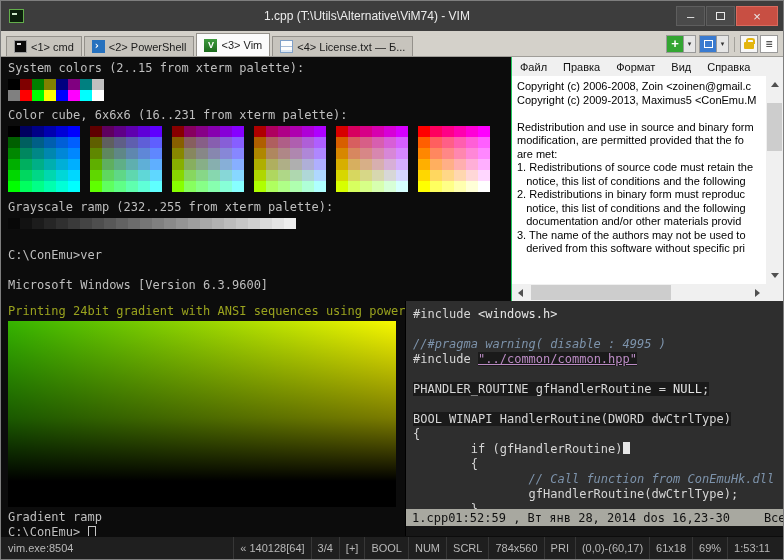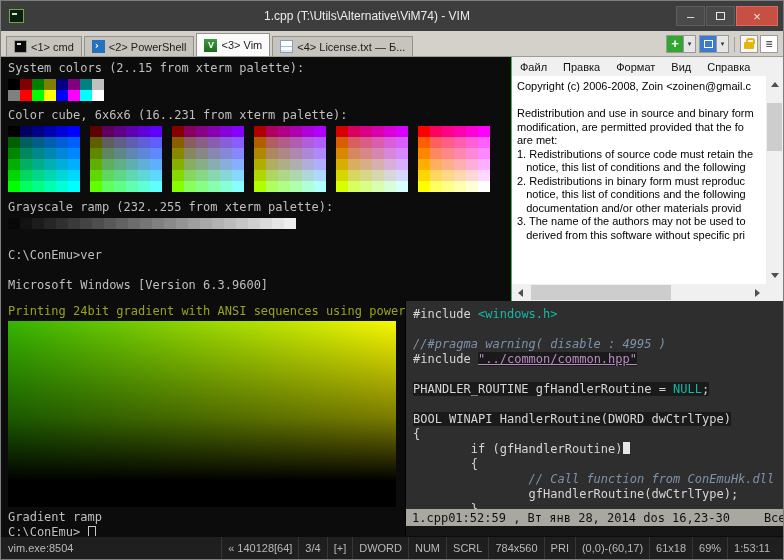--- a/index.html
+++ b/index.html
@@ -84,21 +84,21 @@
   .gradient-title { color:#9aa31e; }
   .gradient-block { width:388px; height:186px; margin:2px 0 3px; }
   .hollow-cursor { display:inline-block; width:8px; height:12px; border:1px solid #c5c5c5; vertical-align:-2px; margin-left:1px; }
 
   
   .vim-pane { flex:1; background:#2e2e2e; display:flex; flex-direction:column; border-left:1px solid #000; }
   .vim-code { flex:1; padding:6px 0 0 7px; overflow:hidden; }
   .vim-line { font:12px "DejaVu Sans Mono",monospace; line-height:15px; height:15px; white-space:pre; color:#d6d6d6; }
   .vim-hl { background:#1a1a1a; }
   .v-p { color:#d6d6d6; }
-  .v-s { color:#14b8a6; }
+  .v-s { color:#e5e5e5; }
   .v-su { color:#bb8bc4; text-decoration:underline; background:#1a1a1a; }
   .v-cm { color:#7d93ab; font-style:italic; }
   .vim-cursor { display:inline-block; width:7px; height:12px; background:#e6e6e6; vertical-align:-1px; }
   .vim-status { flex:0 0 17px; background:#a8a8a0; color:#101010; display:flex; align-items:center; font:12px "DejaVu Sans Mono",monospace; padding:0 6px; white-space:pre; }
   .vs-info { margin-left:auto; }
   .vs-all { margin-left:34px; }
   .vim-cmdline { flex:0 0 10px; background:#161616; }
 
   
   .statusbar { flex:0 0 23px; background:#1f1f1f; border-top:1px solid #0c0c0c; display:flex; align-items:center; font-size:11px; color:#b8b8b8; padding:0 7px; }
@@ -461,20 +461,21 @@
         <div class="np-menu">
             <span>Файл</span>
             <span>Правка</span>
             <span>Формат</span>
             <span>Вид</span>
             <span>Справка</span>
           </div>
         <div class="np-body">
           <div class="np-text">
               <div class="np-line">Copyright (c) 2006-2008, Zoin &lt;zoinen@gmail.c</div>
+              <div class="np-line">Copyright (c) 2009-2013, Maximus5 &lt;ConEmu.M</div>
               <div class="np-line"> </div>
               <div class="np-line">Redistribution and use in source and binary form</div>
               <div class="np-line">modification, are permitted provided that the fo</div>
               <div class="np-line">are met:</div>
               <div class="np-line">1. Redistributions of source code must retain the</div>
               <div class="np-line">   notice, this list of conditions and the following</div>
               <div class="np-line">2. Redistributions in binary form must reproduc</div>
               <div class="np-line">   notice, this list of conditions and the following</div>
               <div class="np-line">   documentation and/or other materials provid</div>
               <div class="np-line">3. The name of the authors may not be used to</div>
@@ -542,21 +543,21 @@
       </div>
     </div>
   </div>
 
   <div class="statusbar">
     <span class="sb-proc">vim.exe:8504</span>
     <div class="sb-right">
         <span class="sb-seg">« 140128[64]</span>
         <span class="sb-seg">3/4</span>
         <span class="sb-seg">[+]</span>
-        <span class="sb-seg">DWORD</span>
+        <span class="sb-seg">BOOL</span>
         <span class="sb-seg">NUM</span>
         <span class="sb-seg">SCRL</span>
         <span class="sb-seg">784x560</span>
         <span class="sb-seg">PRI</span>
         <span class="sb-seg">(0,0)-(60,17)</span>
         <span class="sb-seg">61x18</span>
         <span class="sb-seg">69%</span>
         <span class="sb-seg">1:53:11</span>
       </div>
   </div>

